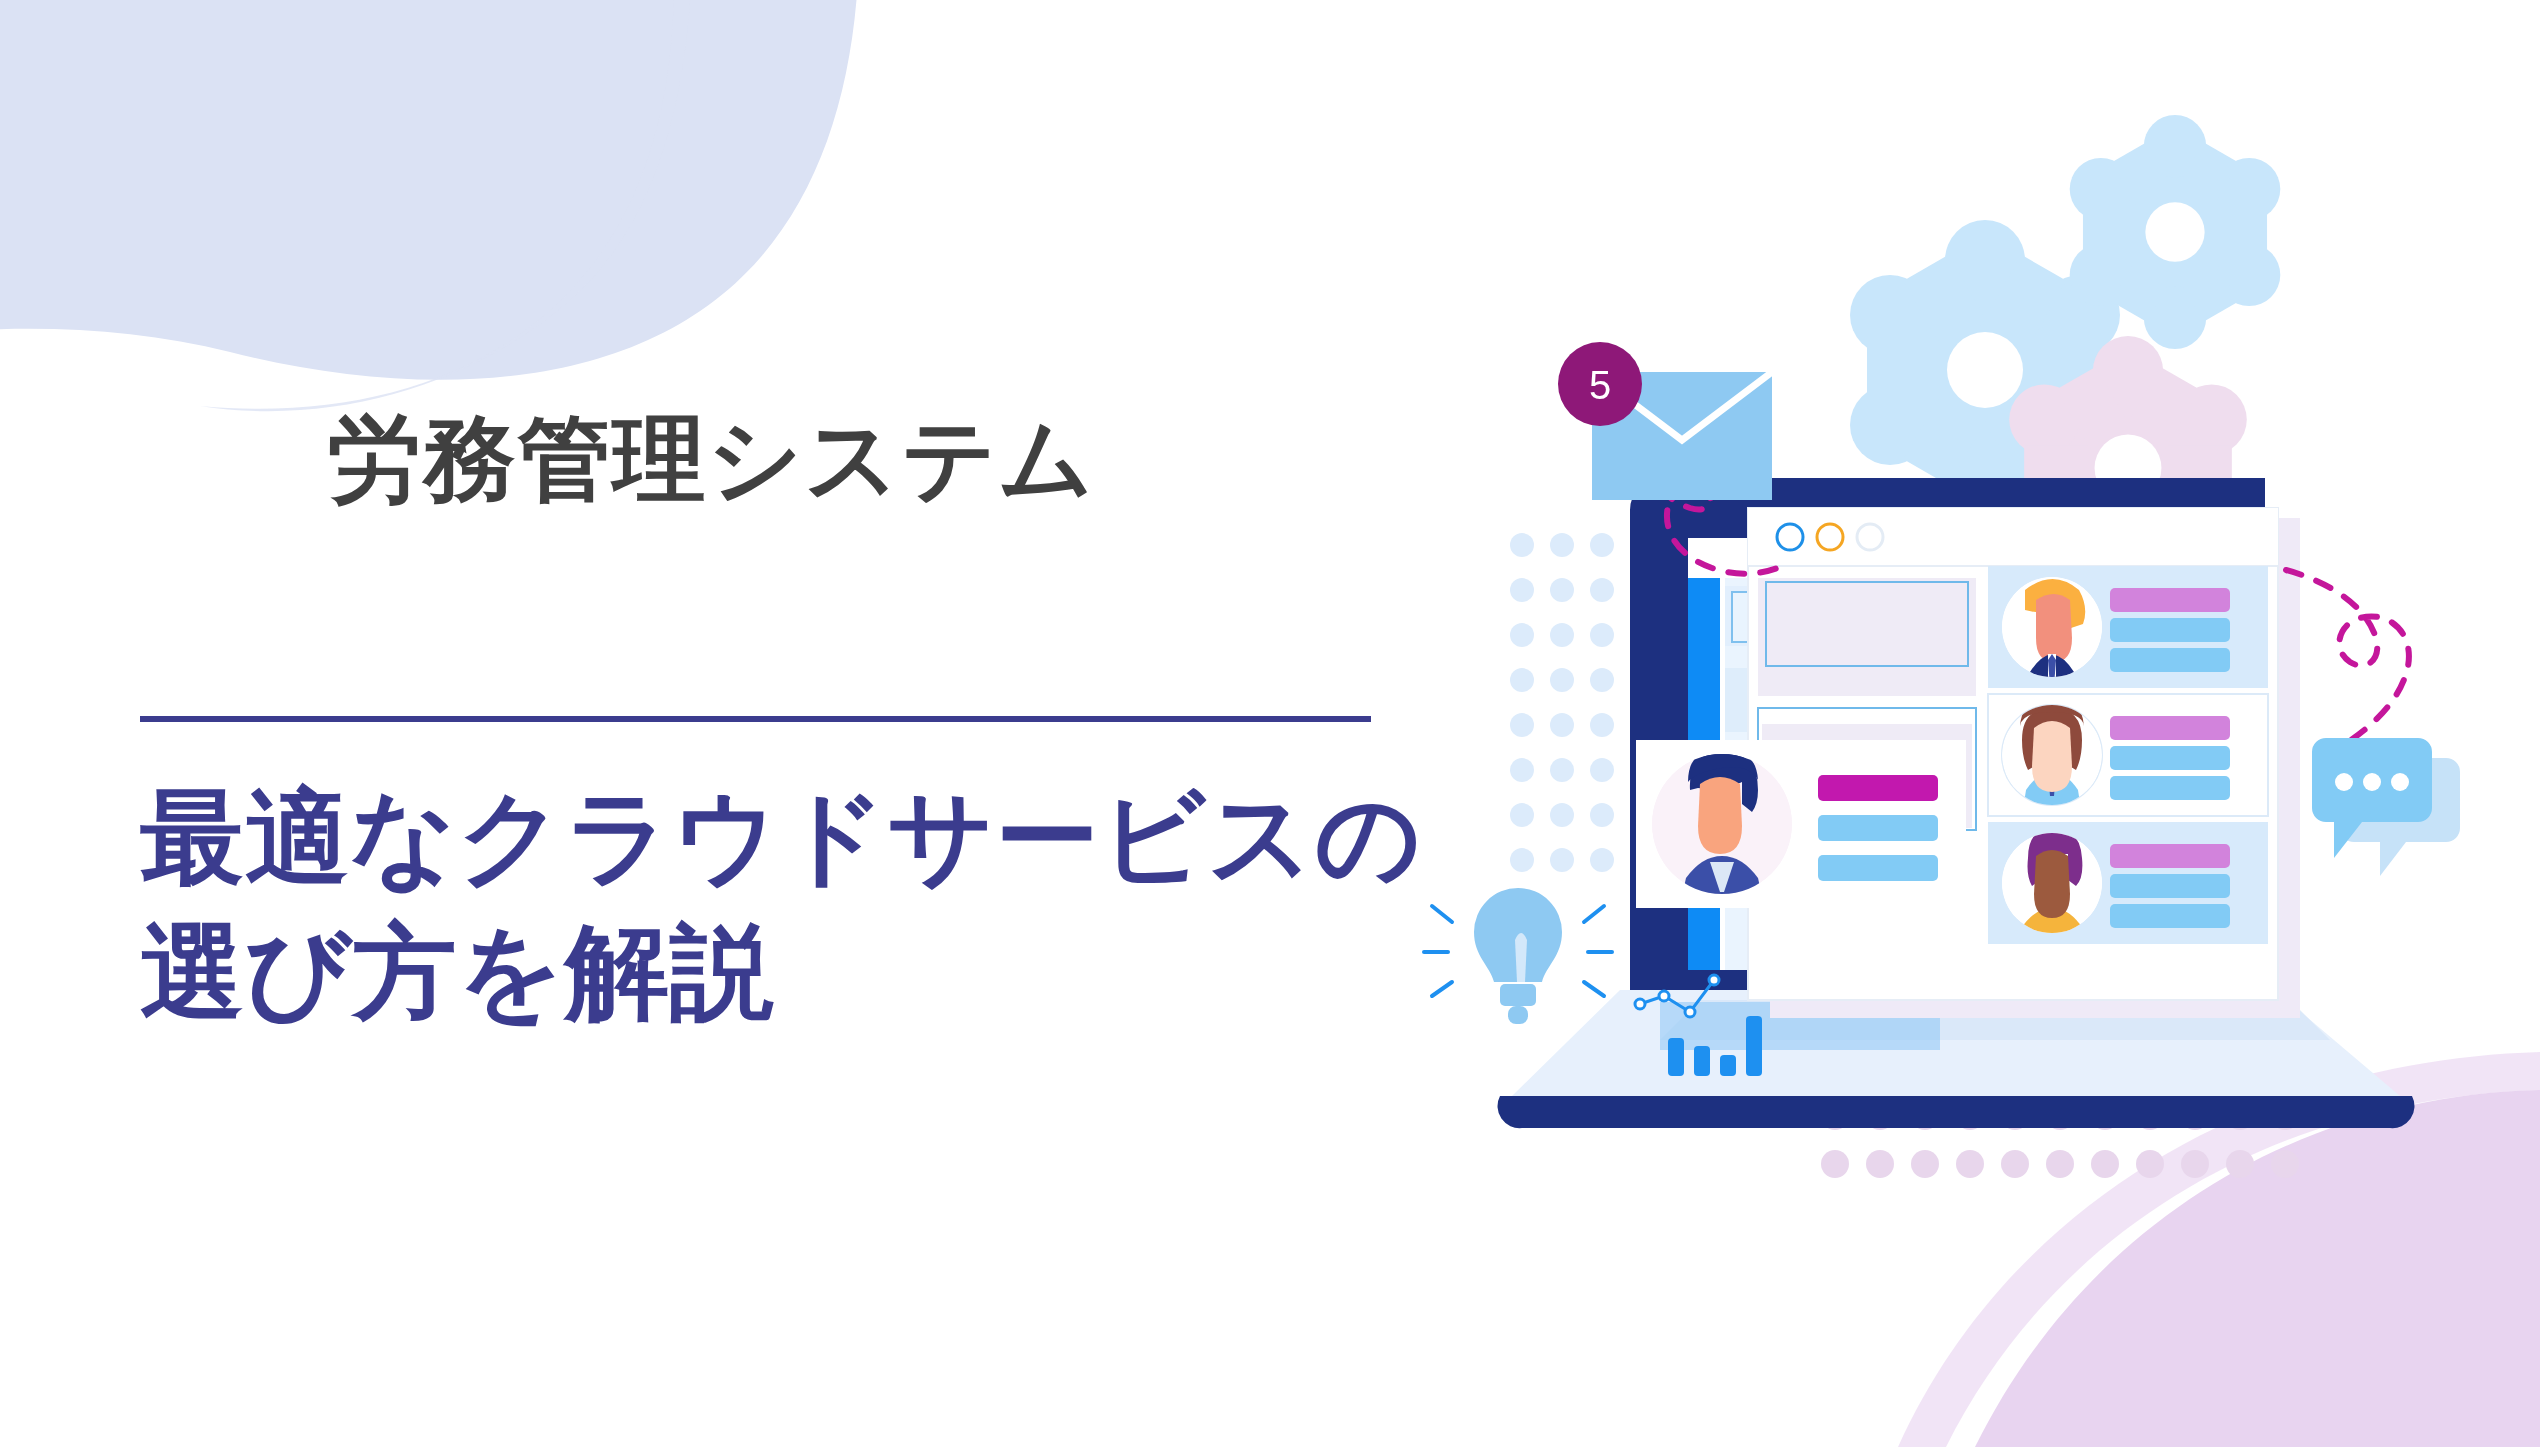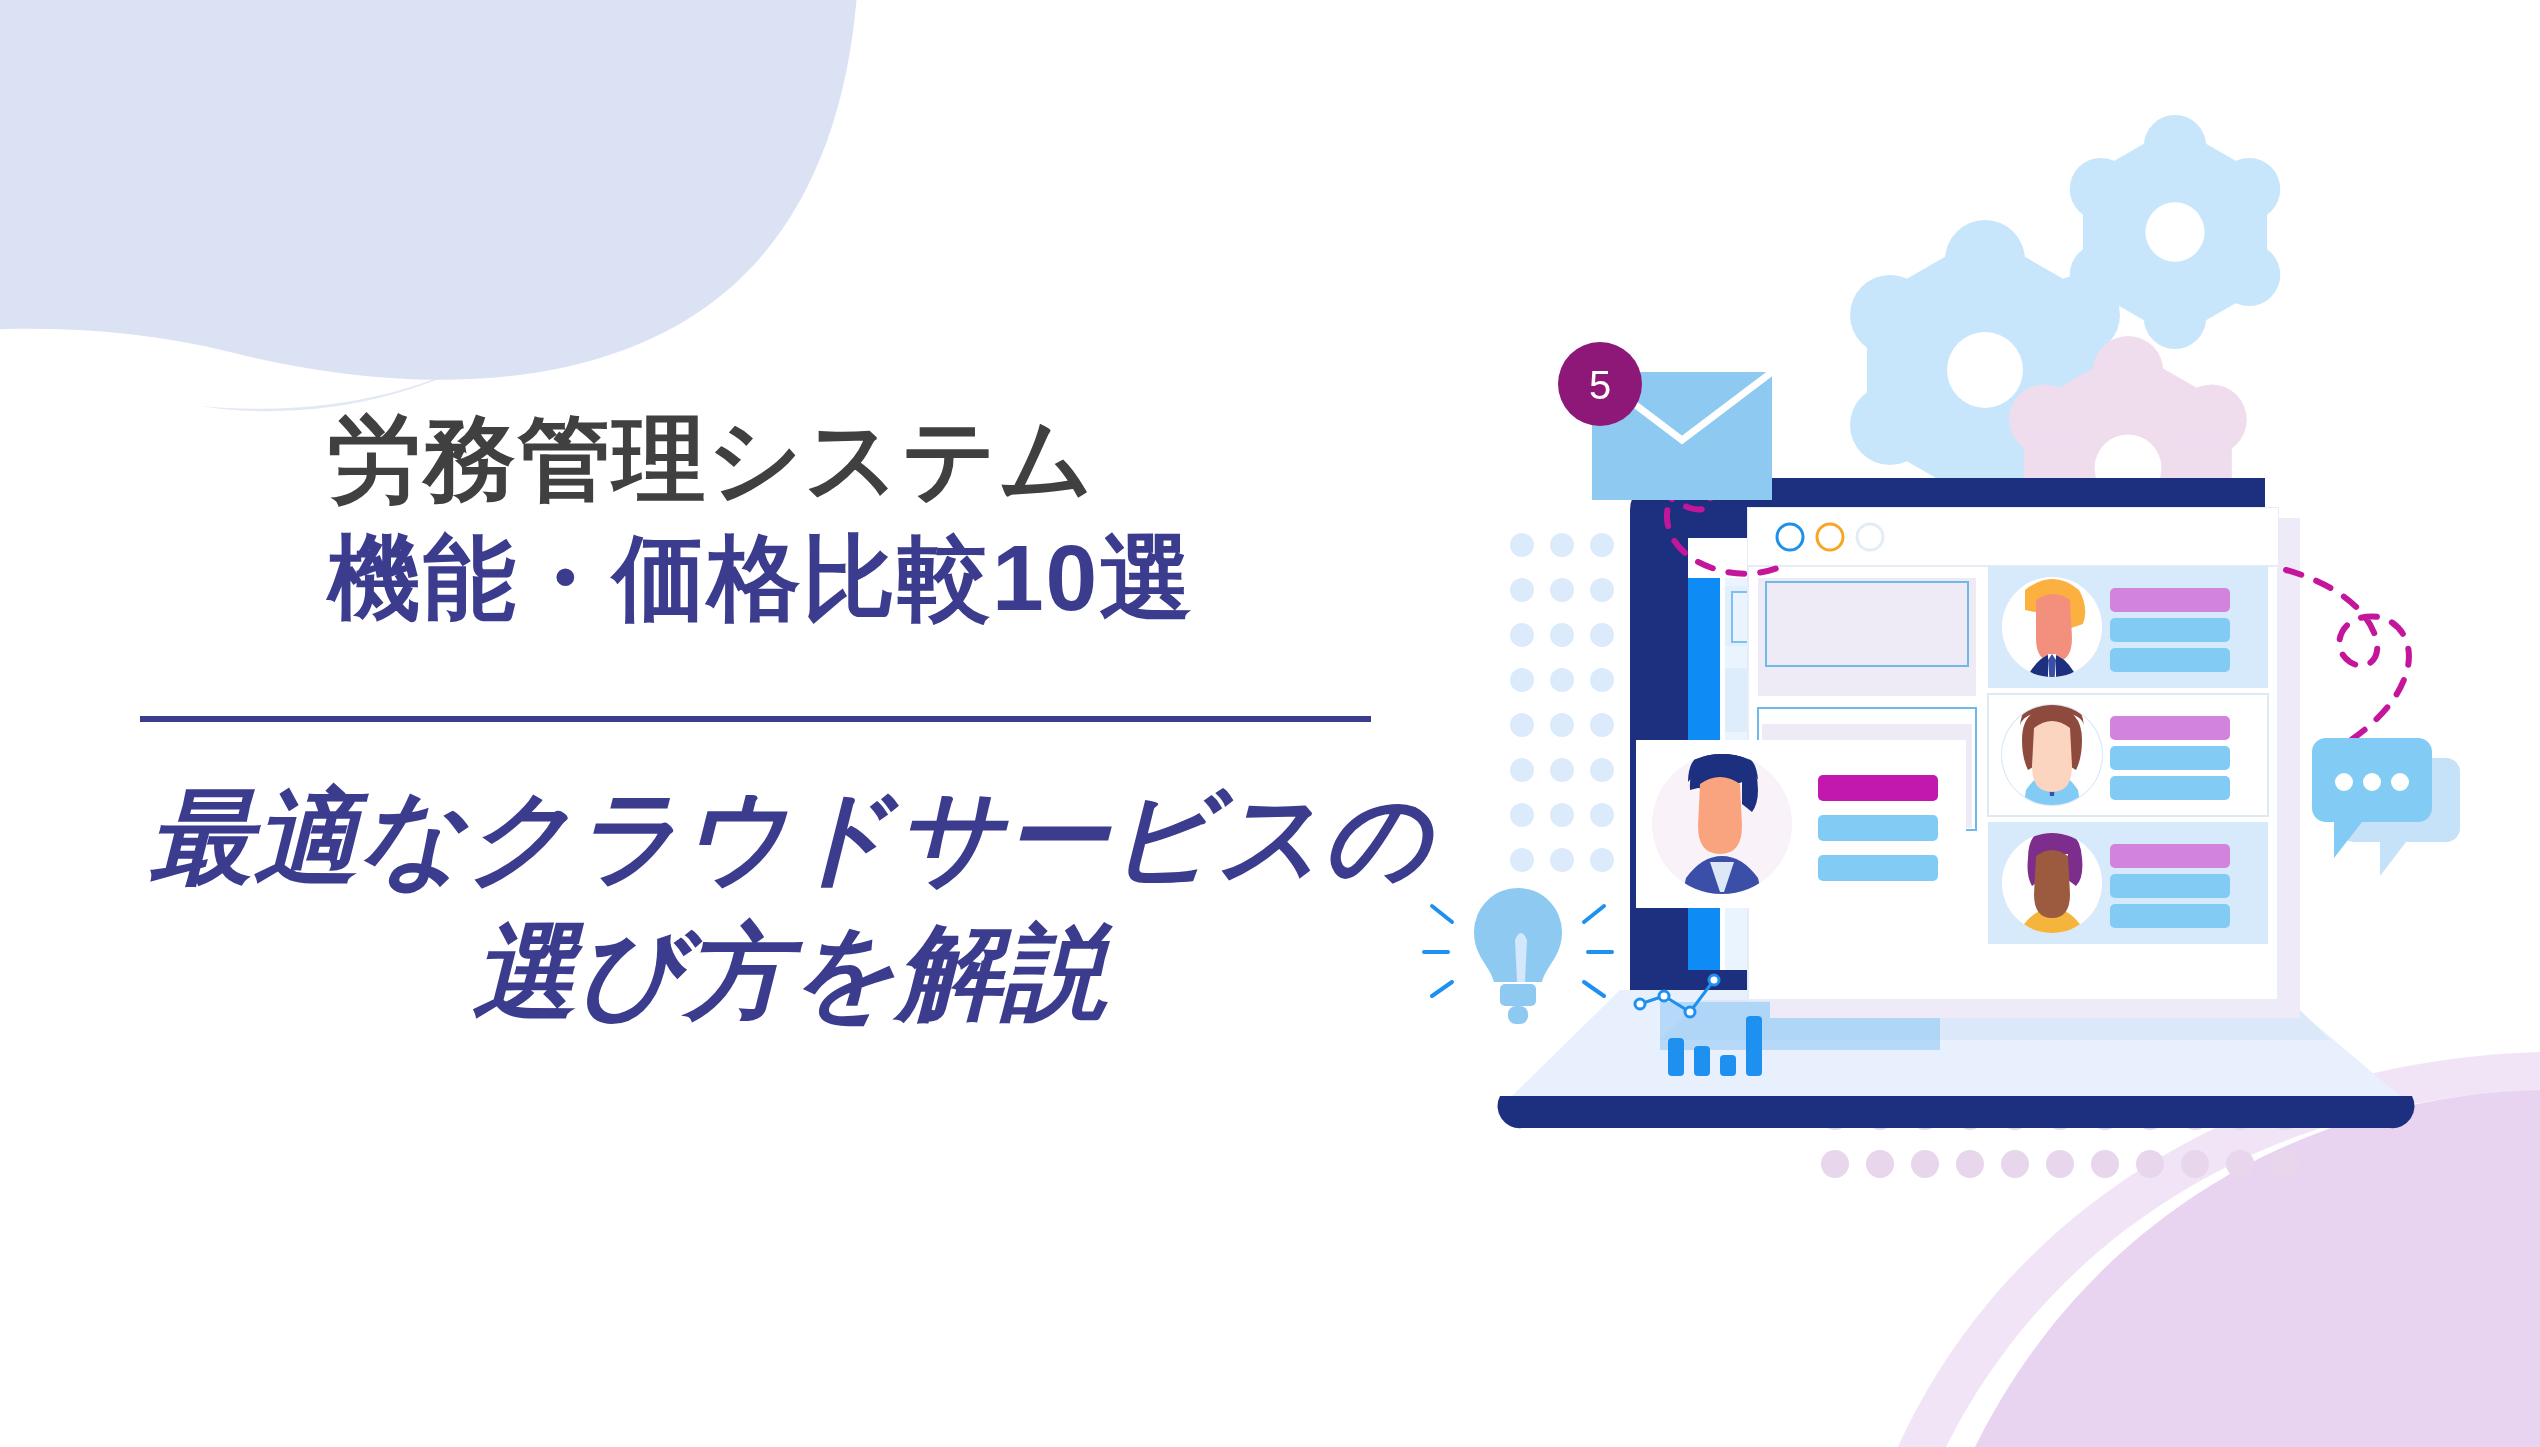--- a/index.html
+++ b/index.html
@@ -49,22 +49,20 @@
     top: 716px;
     width: 1231px;
     height: 6px;
     background: #3B3C8E;
   }
   #subhead {
     position: absolute;
     left: 140px;
     top: 770px;
     width: 1300px;
-    text-align: center;
-    font-style: italic;
   }
   .sub-line {
     font-weight: 700;
     font-size: 104px;
     line-height: 1.30;
     color: #3B3C8E;
     letter-spacing: 0.01em;
     white-space: nowrap;
   }
 </style>
@@ -456,21 +454,20 @@
                a 14 14 0 0 1 -14 -14 Z" fill="#82CBF5"></path>
       <circle cx="2344" cy="782" r="9" fill="#FFFFFF"></circle>
       <circle cx="2372" cy="782" r="9" fill="#FFFFFF"></circle>
       <circle cx="2400" cy="782" r="9" fill="#FFFFFF"></circle>
     </g>
 
   </svg>
 
   <div id="headline">
     <div class="title-line title-primary">労務管理システム</div>
-    <div class="title-line title-secondary">機能・価格比較10選</div>
   </div>
 
   <div id="divider"></div>
 
   <div id="subhead">
     <div class="sub-line">最適なクラウドサービスの</div>
     <div class="sub-line">選び方を解説</div>
   </div>
 
 </div>

